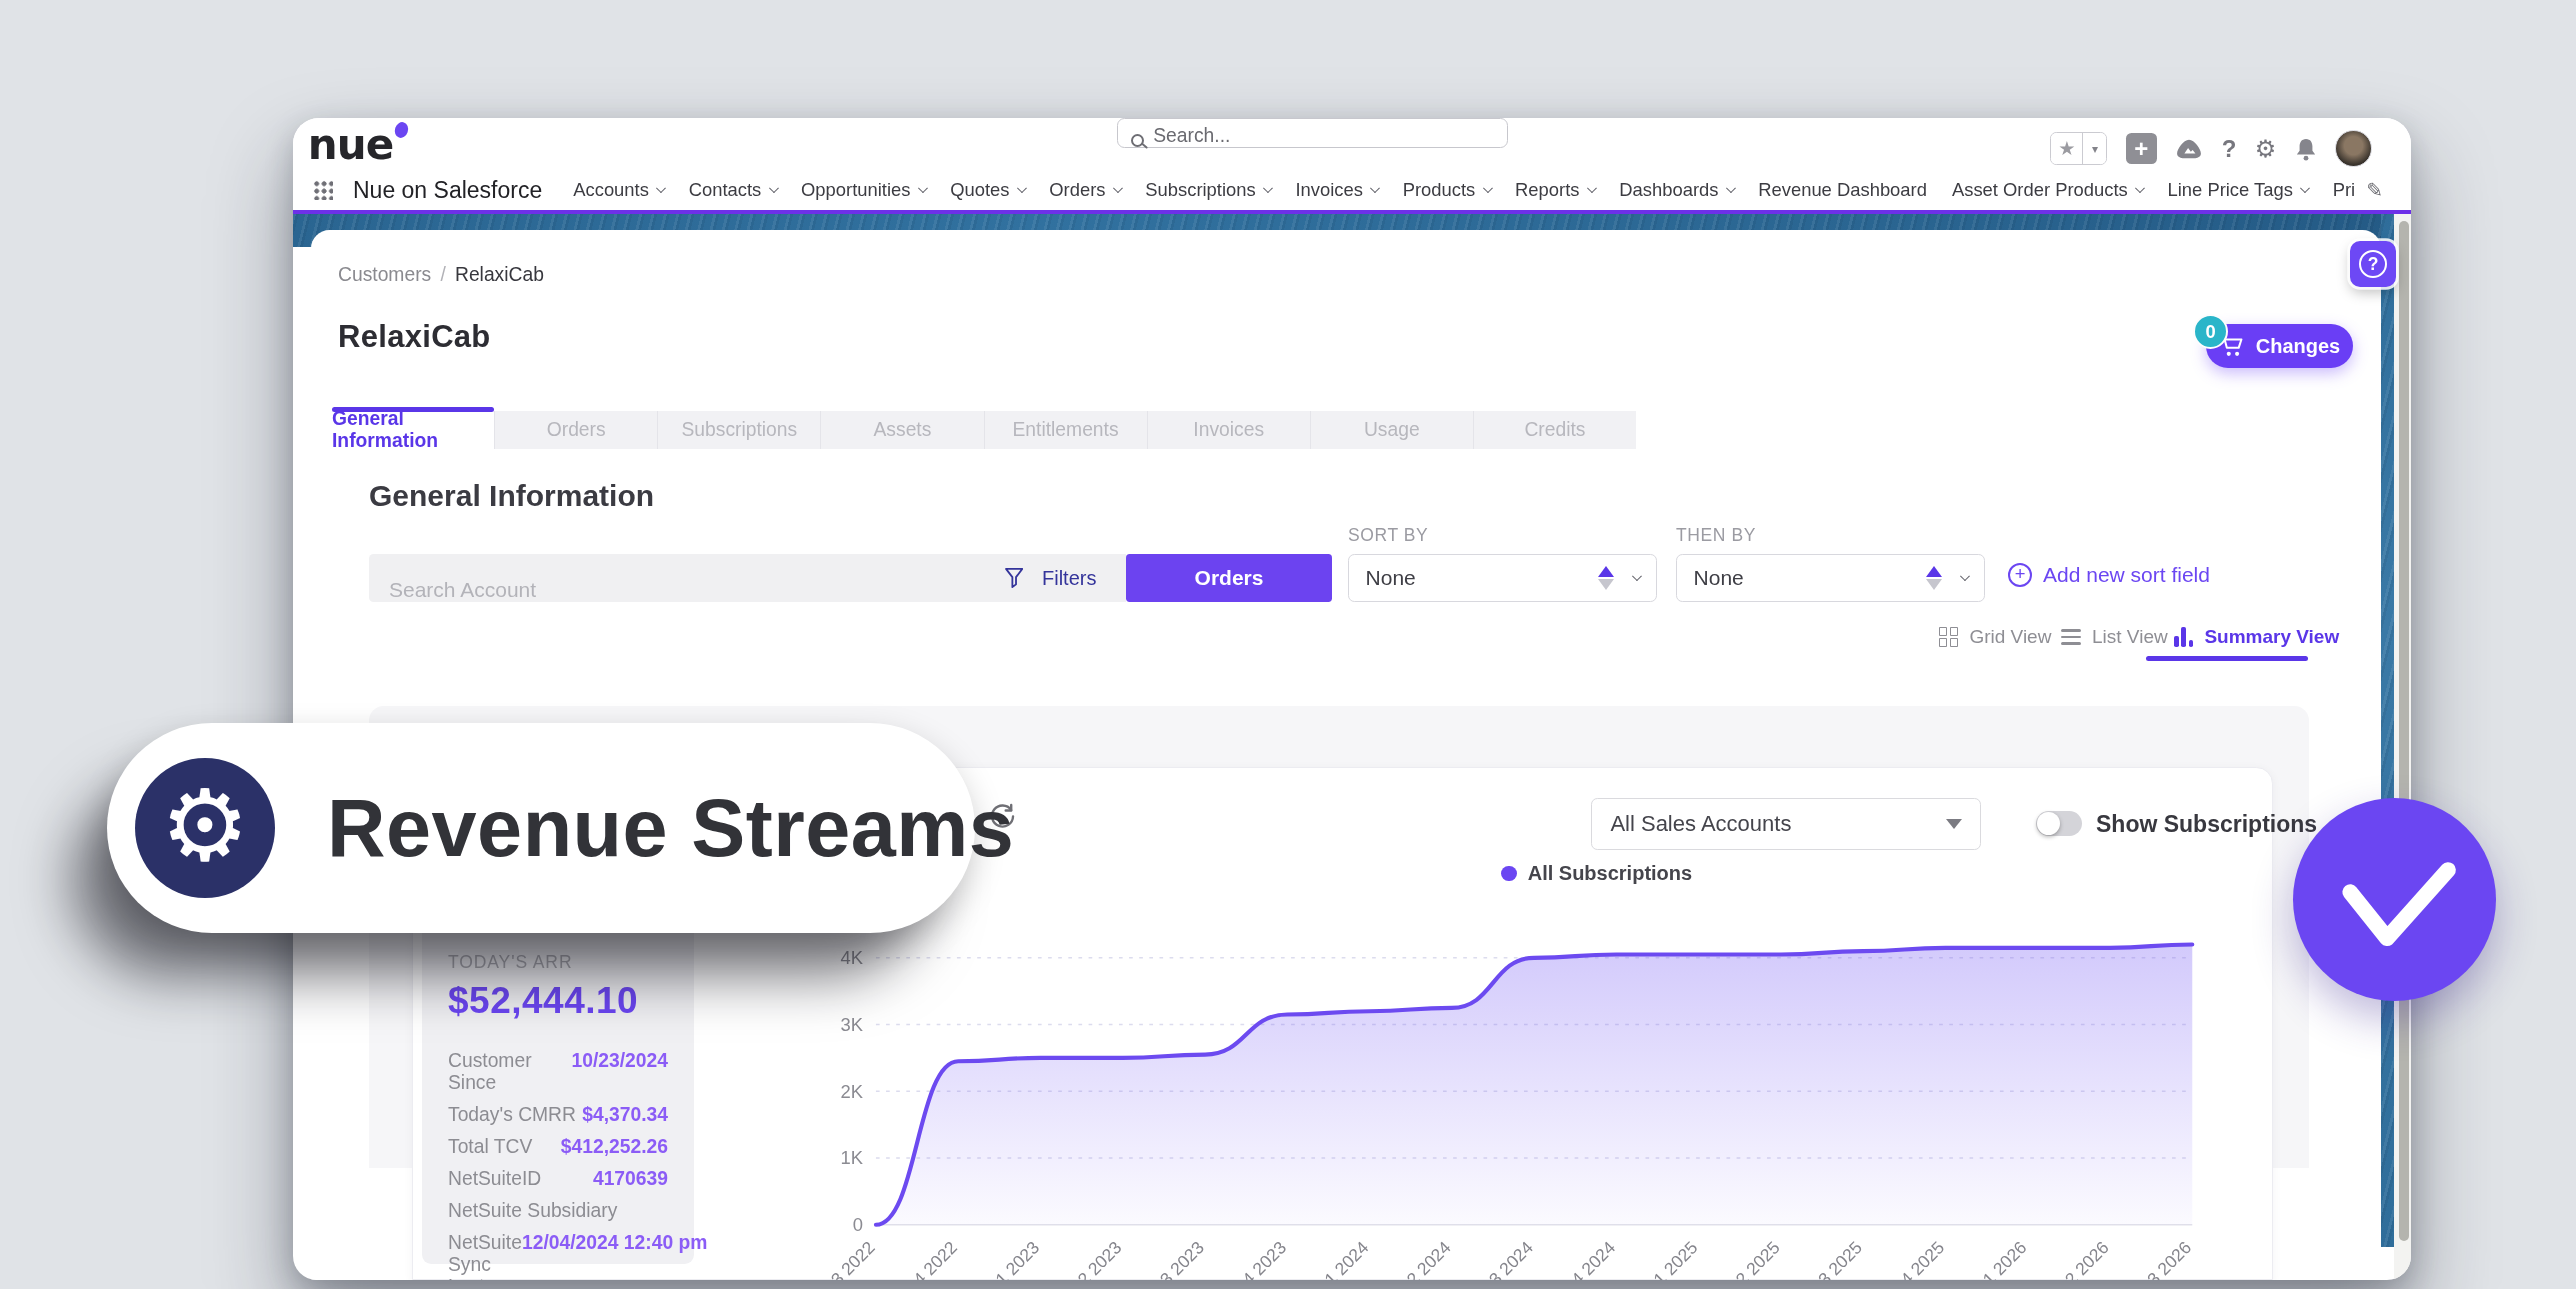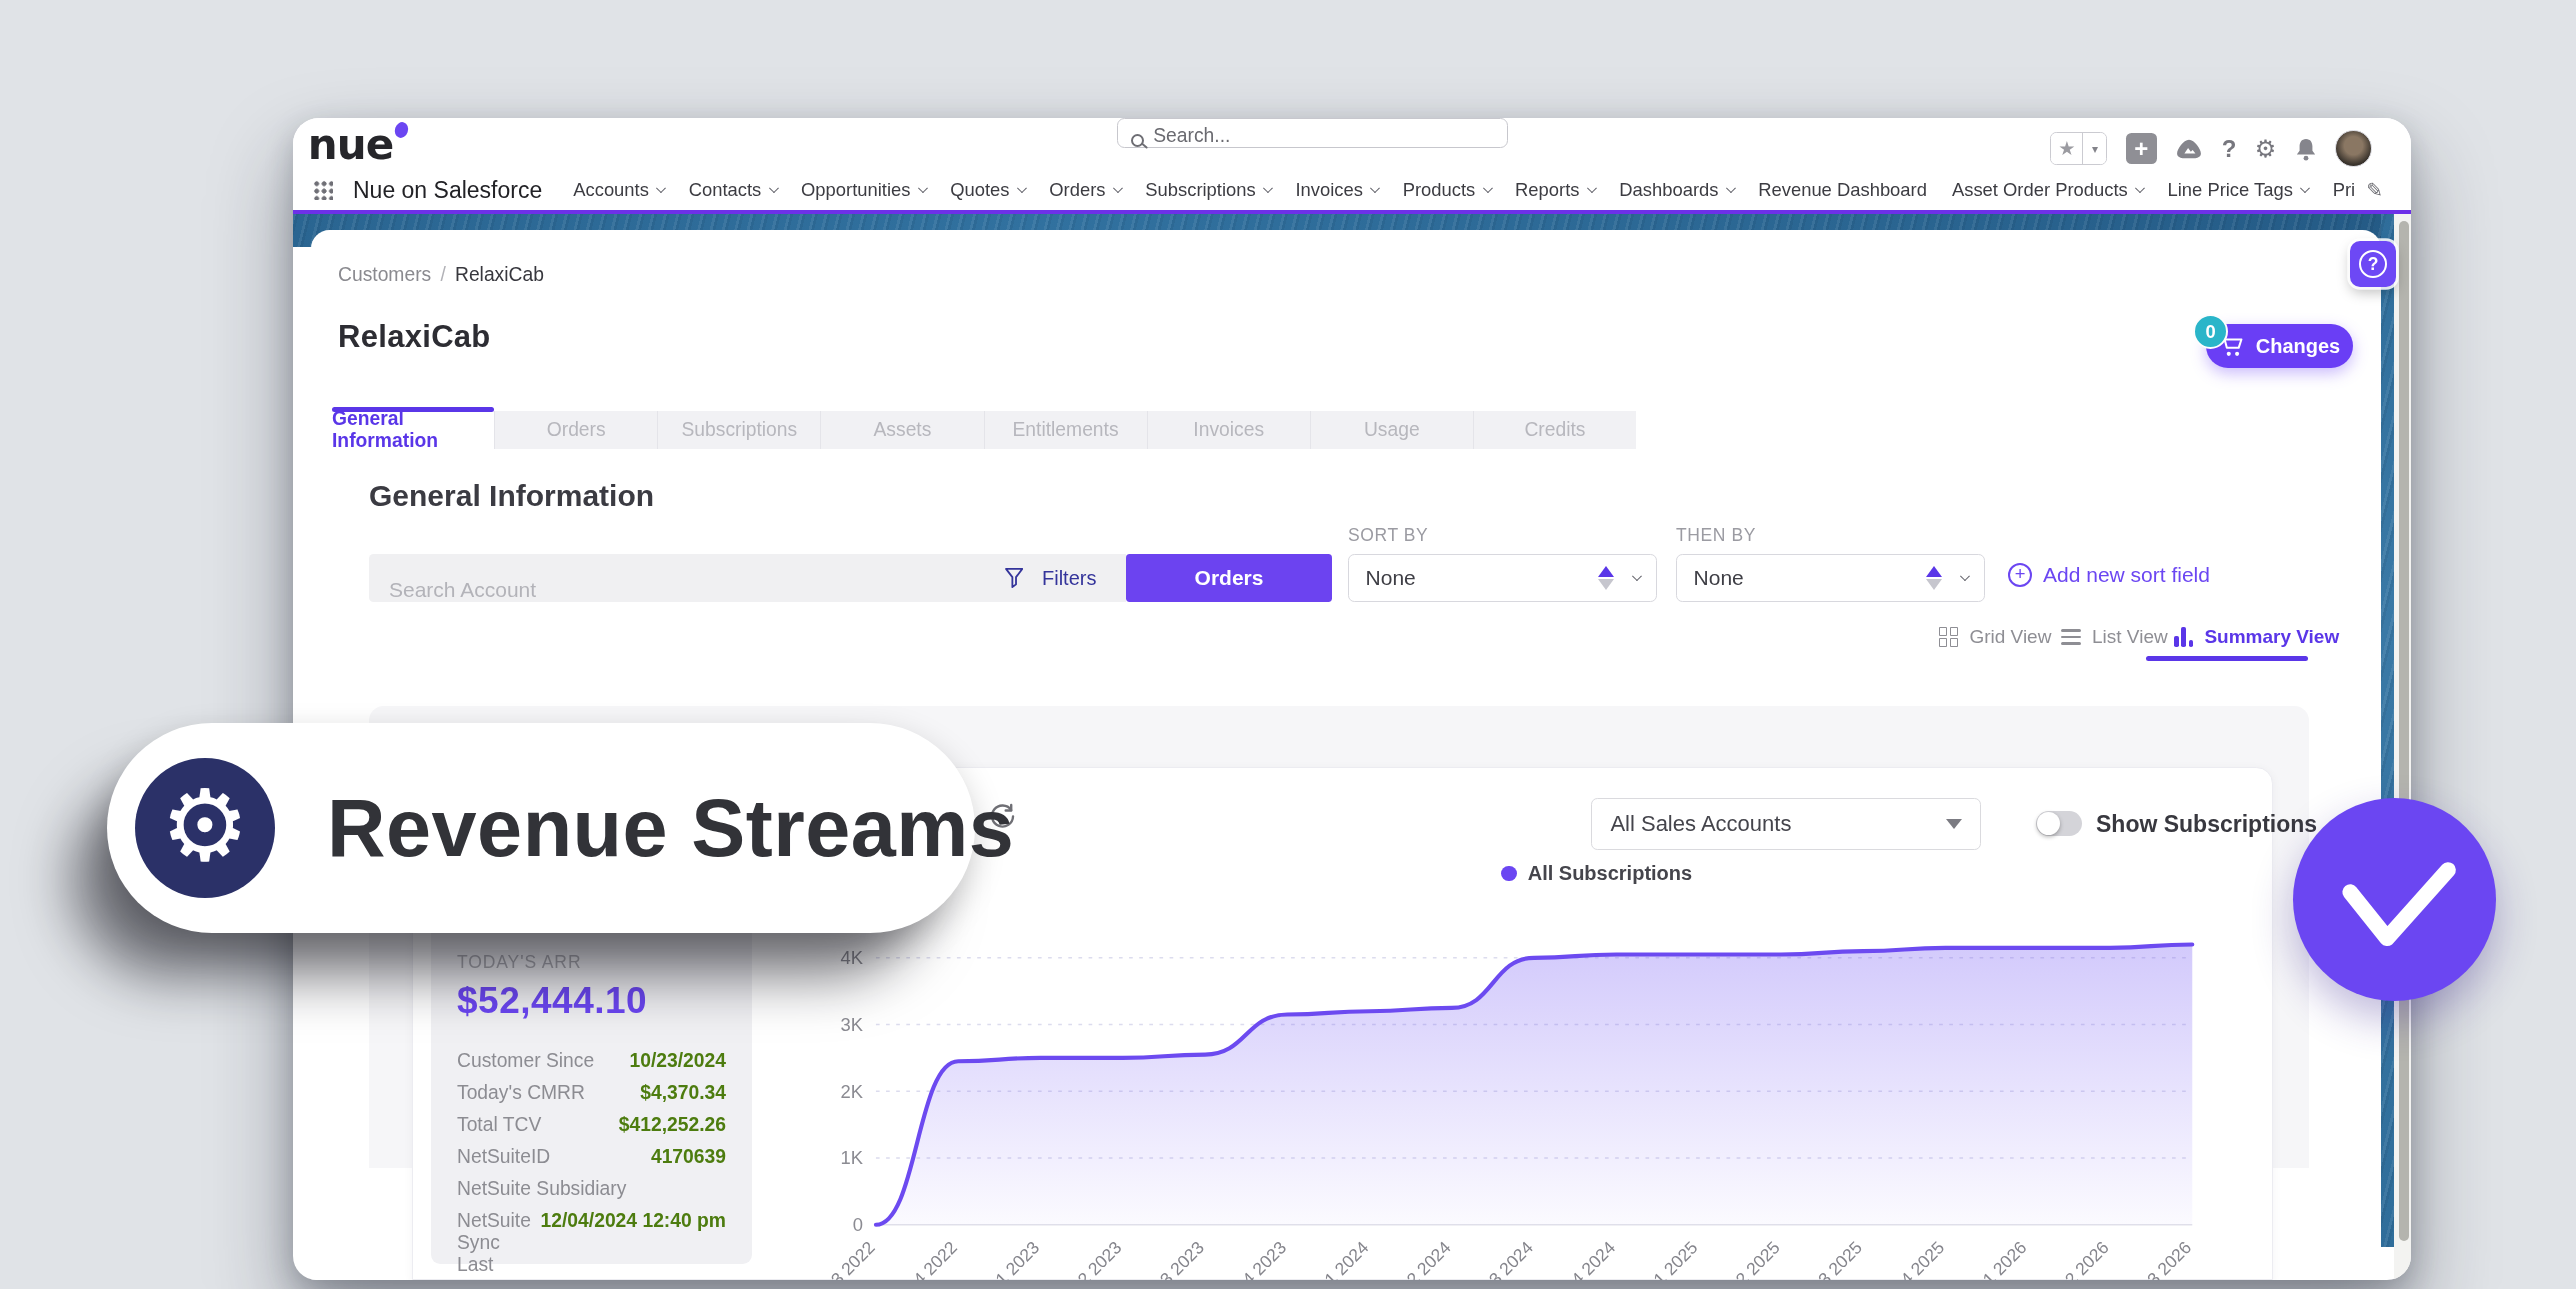--- a/index.html
+++ b/index.html
@@ -135,28 +135,28 @@
   .legend { position:absolute; left:1208px; top:744px; display:flex; align-items:center; gap:11px; }
   .legend .ldot { width:15.7px; height:15.7px; border-radius:50%; background:#6b46f2; }
   .legend .ltxt { font-size:20px; color:#45454c;font-weight:bold; }
   #chart-svg { position:absolute; left:518px; top:803px; }
   .grid-line { stroke:#dcdcee; stroke-width:1.6; stroke-dasharray:4 7; }
   .grid-line.base { stroke:#e2e2ea; stroke-dasharray:none; }
   .ytick { fill:#8b8b92; font-size:20px; text-anchor:end; font-family:"Liberation Sans",sans-serif; }
   .xtick { fill:#85858c; font-size:19px; text-anchor:end; font-family:"Liberation Sans",sans-serif; }
 
   
-  .stats { position:absolute; left:138px; top:803px; width:321px; height:343px; background:#f0f0f3;
+  .stats { position:absolute; left:129px; top:803px; width:272px; height:343px; background:#f0f0f3;
     border-radius:9.2px; padding:31px 26px 0 26px; }
   .stats .arr-label { font-size:17.5px; color:#a9a9af; letter-spacing:0.9px; }
   .stats .arr-value { font-size:37px; color:#6b46f2; font-weight:bold; margin-top:7.4px; letter-spacing:0.5px; }
   .stat-rows { margin-top:28px; display:flex; flex-direction:column; gap:10px; }
   .srow { display:flex; justify-content:space-between; align-items:baseline; }
   .srow .sl { font-size:19.3px; color:#8c8c92; }
-  .srow .sv { font-size:19.3px; color:#4d7c0f; font-weight:bold; text-align:right; white-space:nowrap; }
+  .srow .sv { font-size:19.3px; color:#8b5cf6; font-weight:bold; text-align:right; white-space:nowrap; }
 
   
   .overlay-pill { position:absolute; left:107px; top:723px; width:868px; height:210px; background:#fff;
     border-radius:105px; z-index:5; display:flex; align-items:center;
     box-shadow:-41px 51px 55px -7.4px rgba(12,12,22,.55), 0 11px 32px rgba(0,0,0,.18); }
   .gear-circle { width:140px; height:140px; border-radius:50%; background:#2b3168; margin-left:28px;
     display:flex; align-items:center; justify-content:center; flex:0 0 auto; }
   .gear-glyph { font-family:"DejaVu Sans", sans-serif; font-size:99px; color:#fff; line-height:1; margin-top:-5.5px; }
   .overlay-title { font-size:81px; font-weight:bold; color:#323338; margin-left:52px; letter-spacing:0.5px; white-space:nowrap; }
 

